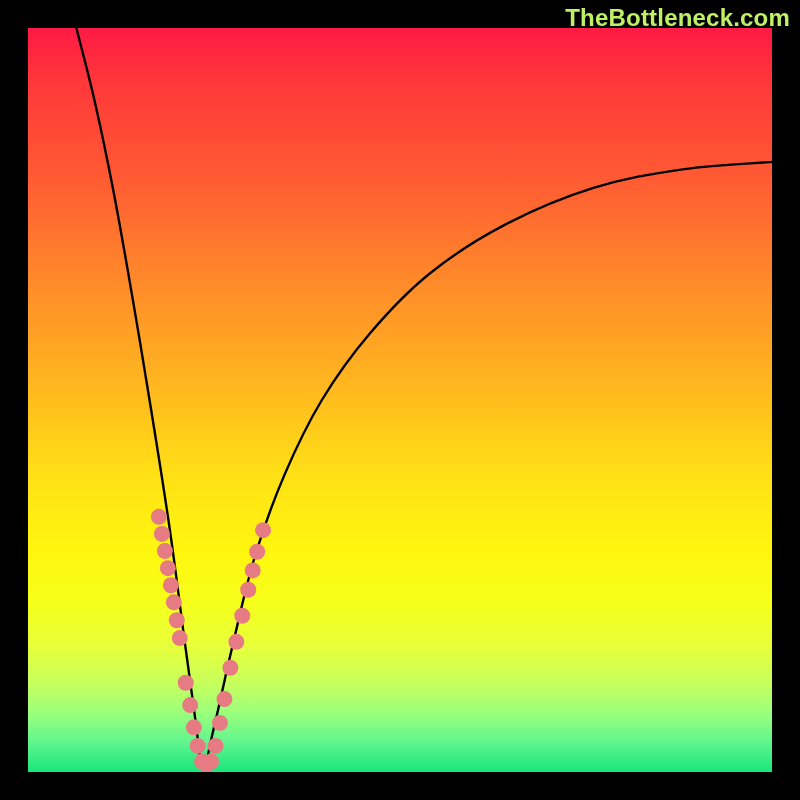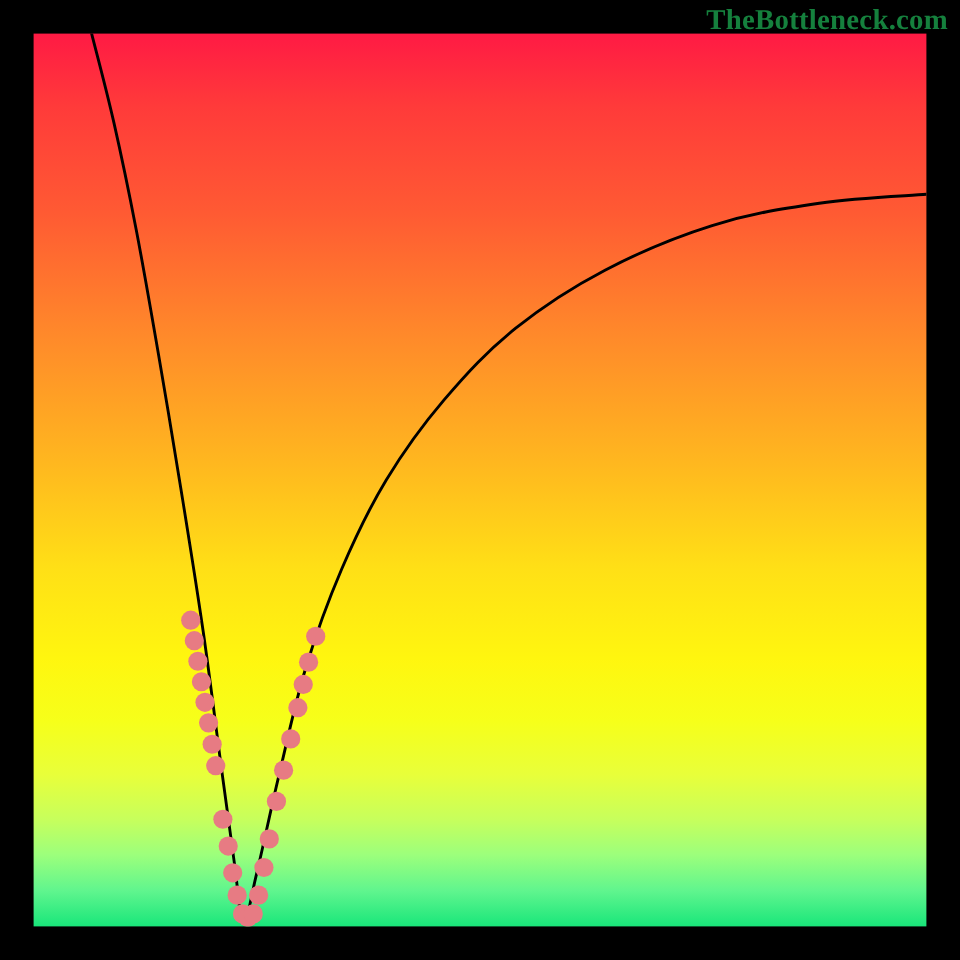--- a/index.html
+++ b/index.html
@@ -35,24 +35,24 @@
       #c7ff5c 88%,
       #9cff7c 92%,
       #60f58e 96%,
       #19e67a 100%
     );
   }
   .watermark {
     position: absolute;
     top: 4px;
     right: 10px;
-    font-family: Liberation Serif, serif;
+    font-family: Liberation Sans, sans-serif;
     font-size: 24px;
     font-weight: 600;
-    color: #15803d;
+    color: #bef264;
     letter-spacing: 0.2px;
     user-select: none;
   }
   svg {
     position: absolute;
     left: 0;
     top: 0;
   }
 </style>
 </head>

